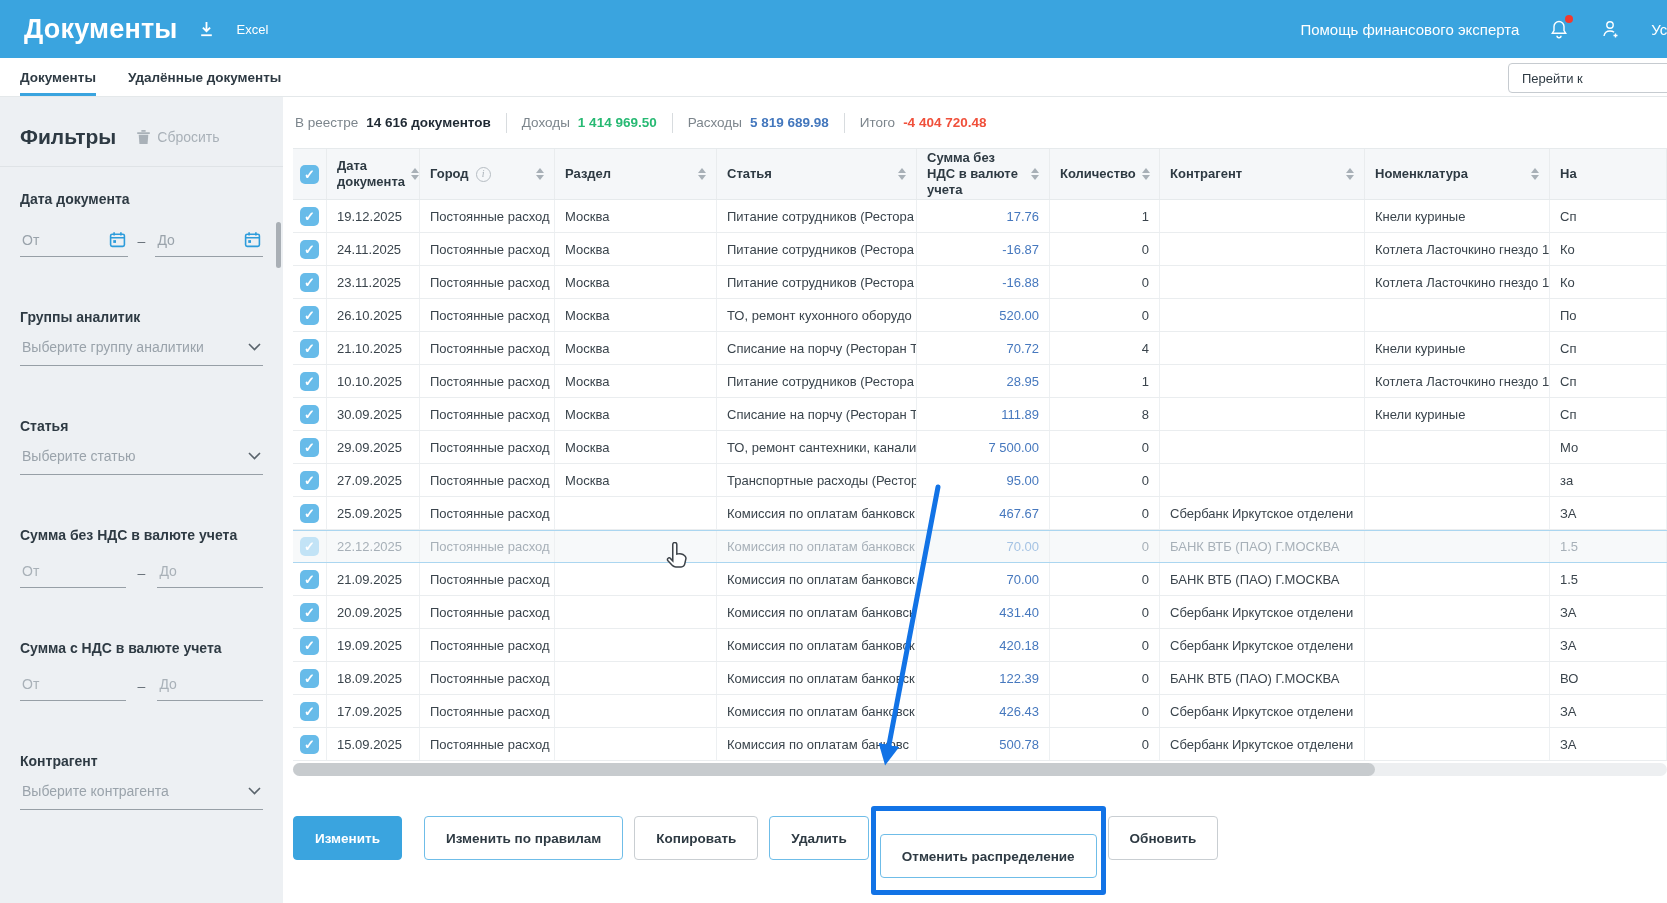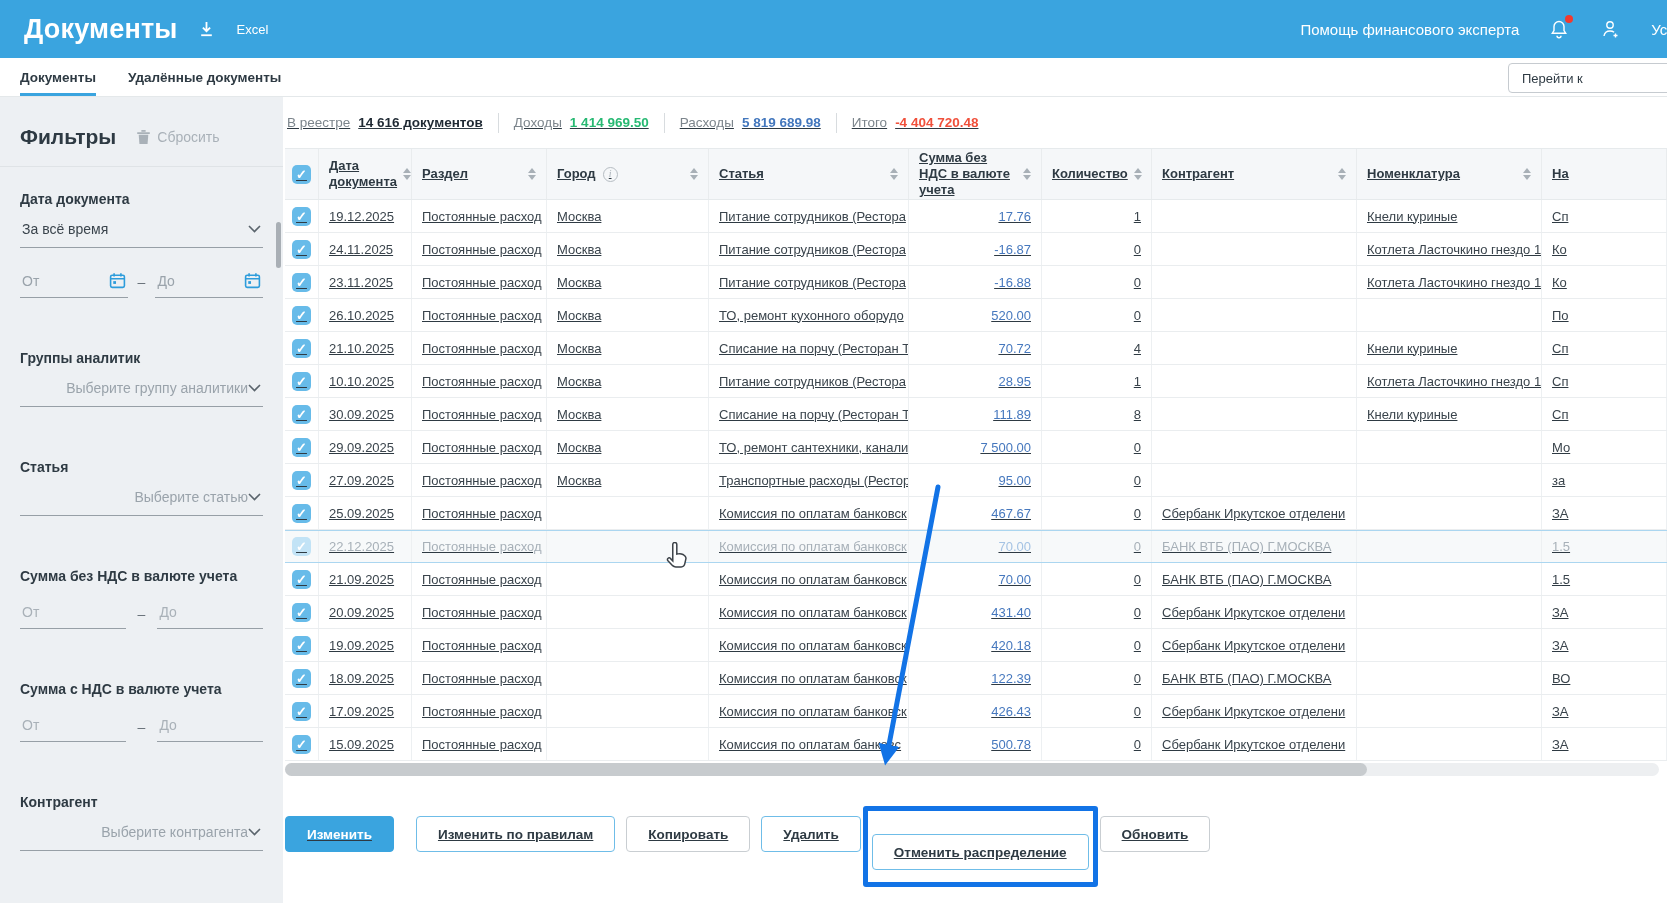--- a/index.html
+++ b/index.html
@@ -28,30 +28,30 @@
   
   .sidebar { width:283px; flex-shrink:0; background:#EDF0F3; position:relative; overflow:hidden; }
   .fhead { display:flex; align-items:center; gap:20px; padding:28px 20px 17px 20px; }
   .ftitle { font-size:21px; font-weight:600; color:#2E3A43; }
   .freset { display:flex; align-items:center; gap:6px; color:#A9B1B8; font-size:14px; cursor:pointer; }
   .fdivider { height:1px; background:#DFE3E6; }
   .fsec { padding:0 20px; margin-top:52px; }
   .fsec.first { margin-top:24px; }
   .flabel { font-size:14px; font-weight:700; color:#2E3A43; }
   .fselect { margin-top:6px; display:flex; align-items:center; justify-content:space-between; border-bottom:1px solid #979FA6; padding:8px 2px 10px 2px; font-size:14px; color:#3A444C; cursor:pointer; }
-  .fselect.ph { color:#9AA3AB;justify-content:flex-end; }
+  .fselect.ph { color:#9AA3AB; }
   .fdates { display:flex; align-items:center; gap:10px; margin-top:18px; }
   .fdate { flex:1; display:flex; align-items:center; justify-content:space-between; border-bottom:1px solid #979FA6; padding:6px 2px 8px 2px; font-size:14px; color:#9AA3AB; cursor:text; }
   .dash { color:#6B747C; font-size:14px; }
   .fsums { display:flex; align-items:center; gap:12px; margin-top:14px; }
   .fsum { flex:1; border-bottom:1px solid #979FA6; padding:6px 2px 8px 2px; font-size:14px; color:#A9B1B8; cursor:text; }
   .sb-scroll { position:absolute; right:2px; top:125px; width:5px; height:46px; border-radius:3px; background:#A9AFB5; }
 
   
-  .main { flex:1; position:relative; padding-left:2px; min-width:0;text-decoration:underline; }
+  .main { flex:1; position:relative; padding-left:10px; min-width:0; }
   .stats { height:51px; display:flex; align-items:center; gap:15px; font-size:13.5px; padding-left:2px; white-space:nowrap; }
   .stat { display:flex; align-items:center; gap:8px; }
   .stat .slabel { color:#7C858C; }
   .stat .sval { font-weight:700; color:#1F2933; }
   .sval.green { color:#27B973; }
   .sval.blue  { color:#4377BD; }
   .sval.red   { color:#F0503B; }
   .vsep { width:1px; height:20px; background:#D8DCDF; }
 
   
@@ -73,21 +73,21 @@
   .sort .up { border-bottom:5px solid #A8B0B7; margin-bottom:2px; }
   .sort .dn { border-top:5px solid #A8B0B7; }
   .info { width:15px; height:15px; border-radius:50%; border:1px solid #B6BDC3; color:#A9B1B8; font-size:10px; font-weight:400; display:inline-flex; align-items:center; justify-content:center; margin-left:7px; font-family:"Liberation Serif", serif; font-style:italic; flex-shrink:0; }
 
   
   .hscroll { margin-top:2px; height:13px; position:relative; border-radius:7px; background:#EDEFF1; width:1374px; }
   .hthumb { position:absolute; left:0; top:0; height:13px; width:1082px; border-radius:7px; background:#C7CBCE; cursor:grab; }
 
   
   .actions { margin-top:22px; display:flex; align-items:center; gap:11px; }
-  .btn { height:36px; border-radius:4px; font-size:13.5px; font-weight:600; padding:0 21px; background:#fff; display:inline-flex; align-items:center; justify-content:center; cursor:pointer; font-family:"Liberation Sans", sans-serif; white-space:nowrap; }
+  .btn { height:44px; border-radius:4px; font-size:13.5px; font-weight:600; padding:0 21px; background:#fff; display:inline-flex; align-items:center; justify-content:center; cursor:pointer; font-family:"Liberation Sans", sans-serif; white-space:nowrap; }
   .btn-primary { background:#3AA4DF; color:#fff; border:1px solid #3AA4DF; margin-right:11px; }
   .btn-blue { border:1px solid #6FBDE8; color:#2E3A43; }
   .btn-gray { border:1px solid #C9CED2; color:#2E3A43; }
   .hl-wrap { position:relative; display:inline-flex;margin-top:36px; }
   .hl-wrap::before { content:''; position:absolute; left:-9px; right:-9px; top:-28px; bottom:-17px; border:5px solid #1273E6; border-radius:3px; pointer-events:none; }
 
   
   .overlay { position:absolute; left:0; top:0; width:1667px; height:903px; pointer-events:none; z-index:60; }
 </style>
 </head>
@@ -143,28 +143,20 @@
               <path d="M2.5 5.4h9L10.8 14H3.2z"></path>
             </svg>
         </span>
         <span>Сбросить</span>
       </span>
     </div>
     <div class="fdivider"></div>
 
     <div class="fsec first">
       <div class="flabel">Дата документа</div>
-      <div class="fselect">
-        <span>За всё время</span>
-        <span style="display:inline-flex;">
-            <svg width="13" height="8" viewBox="0 0 13 8" fill="none" stroke="#5A646C" stroke-width="1.6">
-              <path d="M1 1l5.5 5.5L12 1"></path>
-            </svg>
-          </span>
-      </div>
       <div class="fdates">
         <div class="fdate">
           <span>От</span>
           <span style="display:inline-flex;">
               <svg width="17" height="17" viewBox="0 0 16 16" fill="none" stroke="#2D9CDB" stroke-width="1.5">
                 <rect x="1.5" y="3" width="13" height="11.5" rx="1.5"></rect>
                 <path d="M4.8 1.2v3M11.2 1.2v3M1.5 6.4h13"></path>
                 <rect x="4" y="8.6" width="2.6" height="2.6" fill="#2D9CDB" stroke="none"></rect>
               </svg>
             </span>
@@ -269,30 +261,30 @@
           <div class="th c0 center">
             <span class="cb">✓</span>
           </div>
           <div class="th c1">
             <span>Дата документа</span>
             <span class="sort">
               <i class="up"></i>
               <i class="dn"></i>
             </span>
           </div>
-          <div class="th c2">
-            <span>Раздел</span>
-            <span class="sort">
-              <i class="up"></i>
-              <i class="dn"></i>
-            </span>
-          </div>
           <div class="th c3">
             <span>Город</span>
             <span class="info">i</span>
+            <span class="sort">
+              <i class="up"></i>
+              <i class="dn"></i>
+            </span>
+          </div>
+          <div class="th c2">
+            <span>Раздел</span>
             <span class="sort">
               <i class="up"></i>
               <i class="dn"></i>
             </span>
           </div>
           <div class="th c4">
             <span>Статья</span>
             <span class="sort">
               <i class="up"></i>
               <i class="dn"></i>

